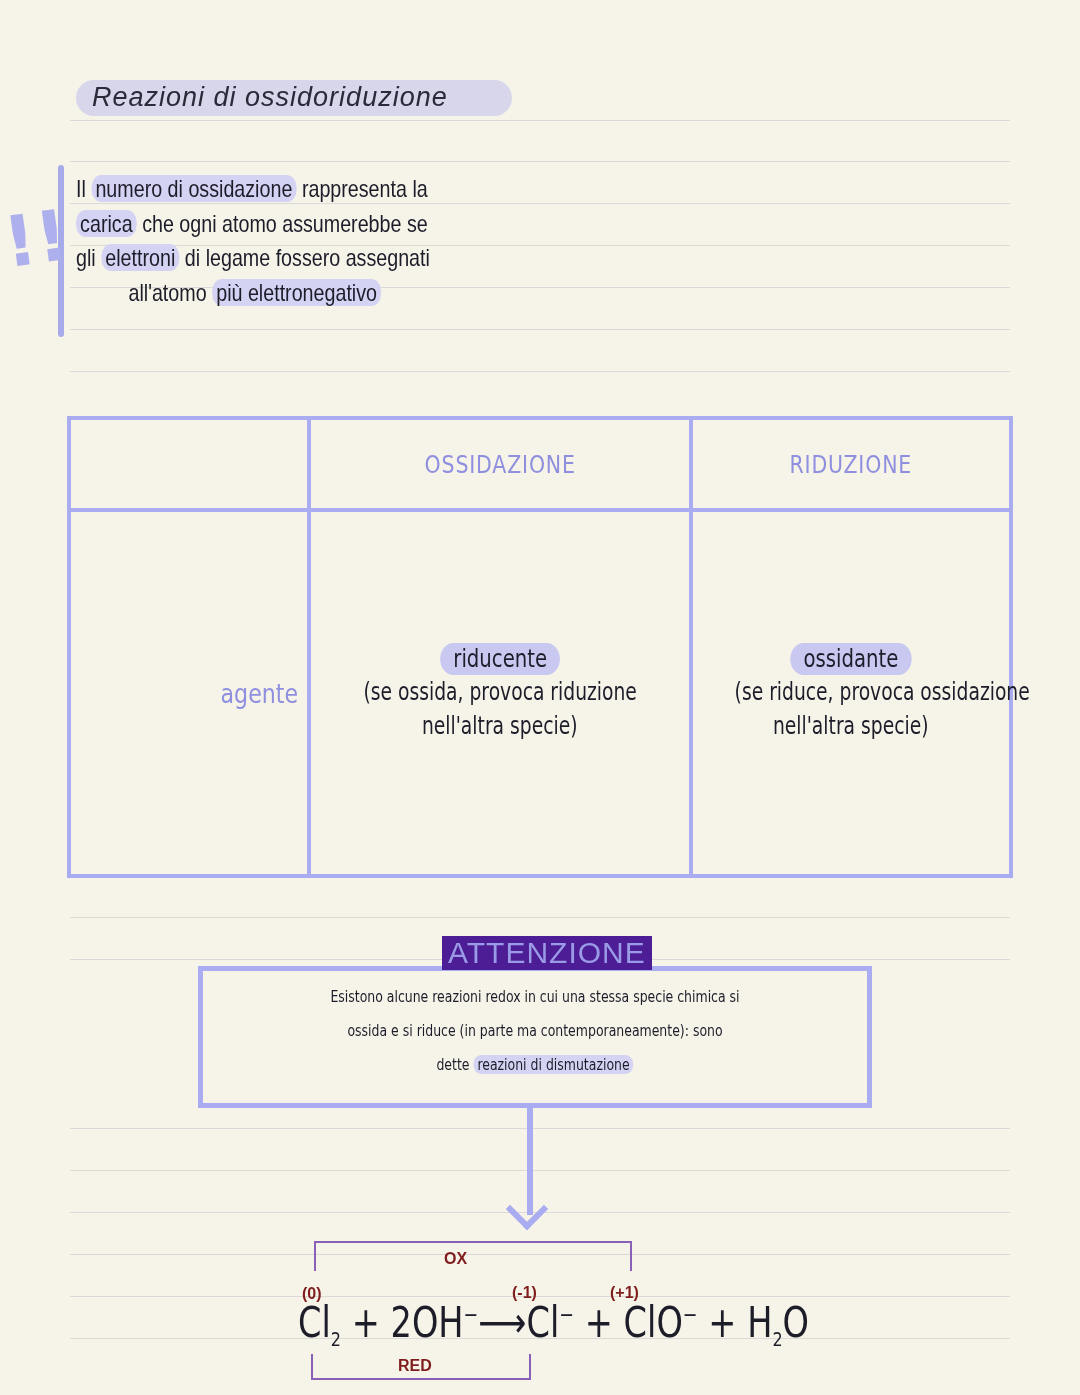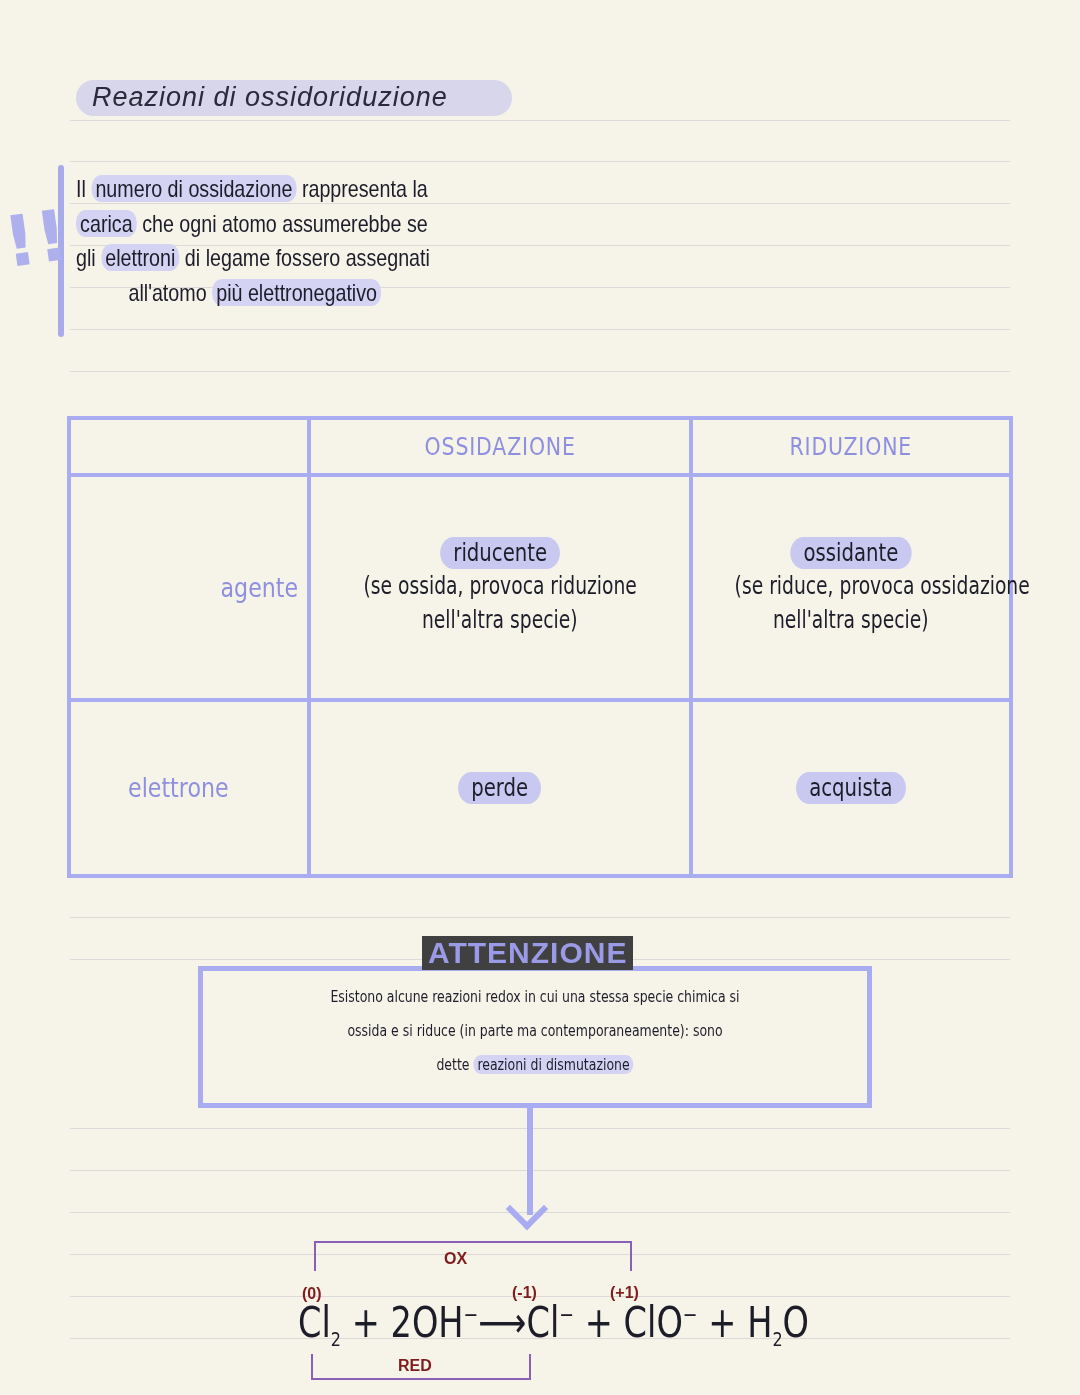--- a/index.html
+++ b/index.html
@@ -38,22 +38,22 @@
   .head { color:#8f8fe0; font-size:25px; letter-spacing:1px; font-family:"DejaVu Sans", sans-serif; transform:scaleX(0.82); display:inline-block; }
   .rowlabel { color:#8f8fe0; font-size:27px; font-family:"DejaVu Sans", sans-serif; transform:scaleX(0.82); display:inline-block; }
   .pill { display:inline-block; background:#c9c8f1; border-radius:18px; padding:2px 16px; font-size:24px; color:#1d1d2a; font-family:"DejaVu Sans", sans-serif; }
   .pillwrap { display:inline-block; transform:scaleX(0.82); }
   .note { font-size:24px; line-height:34px; color:#1d1d2a; font-family:"DejaVu Sans", sans-serif; display:inline-block; transform:scaleX(0.78); white-space:nowrap; }
   .att-box {
     position:absolute; left:198px; top:966px; width:664px; height:132px;
     border:5px solid #a9acf0; background:transparent;
   }
   .att-title {
-    position:absolute; left:422px; top:936px; padding:0 6px; background:#404040;
-    color:#9a9ae6; font-size:30px; font-weight:bold; letter-spacing:1px;
+    position:absolute; left:442px; top:936px; padding:0 6px; background:#4c1d95;
+    color:#9a9ae6; font-size:30px; font-weight:normal; letter-spacing:1px;
   }
   .att-text {
     position:absolute; left:200px; top:980px; width:670px; text-align:center;
     font-size:16px; line-height:34px; font-family:"DejaVu Sans", sans-serif;
   }
   .att-text .line { display:block; transform:scaleX(0.78); white-space:nowrap; }
   .arrow-shaft { position:absolute; left:527px; top:1103px; width:6px; height:112px; background:#a9acf0; }
   .arrow-head { position:absolute; left:512px; top:1194px; width:24px; height:24px; border-right:6px solid #a9acf0; border-bottom:6px solid #a9acf0; transform:rotate(45deg); }
   .bracket-ox { position:absolute; left:314px; top:1241px; width:314px; height:28px; border:2px solid #8a5fb8; border-bottom:none; }
   .bracket-red { position:absolute; left:311px; top:1354px; width:216px; height:24px; border:2px solid #8a5fb8; border-top:none; }
@@ -114,25 +114,20 @@
       <span class="pillwrap"><span class="pill">riducente</span></span><br>
       <span class="note">(se ossida, provoca riduzione</span><br>
       <span class="note">nell'altra specie)</span>
     </td>
     <td>
       <span class="pillwrap"><span class="pill">ossidante</span></span><br>
       <span class="note">(se riduce, provoca ossidazione</span><br>
       <span class="note">nell'altra specie)</span>
     </td>
   </tr>
-  <tr style="height:130px">
-    <td style="text-align:left;padding-left:46px"><span class="rowlabel">elettrone</span></td>
-    <td><span class="pillwrap"><span class="pill">perde</span></span></td>
-    <td><span class="pillwrap"><span class="pill">acquista</span></span></td>
-  </tr>
 </tbody>
   </table>
 
 <div class="att-box"></div>
 <div class="att-title">ATTENZIONE</div>
 <div class="att-text">
   <span class="line">Esistono alcune reazioni redox in cui una stessa specie chimica si</span>
   <span class="line">ossida e si riduce (in parte ma contemporaneamente): sono</span>
   <span class="line"><span>dette </span><span class="hl">reazioni di dismutazione</span></span>
 </div>

